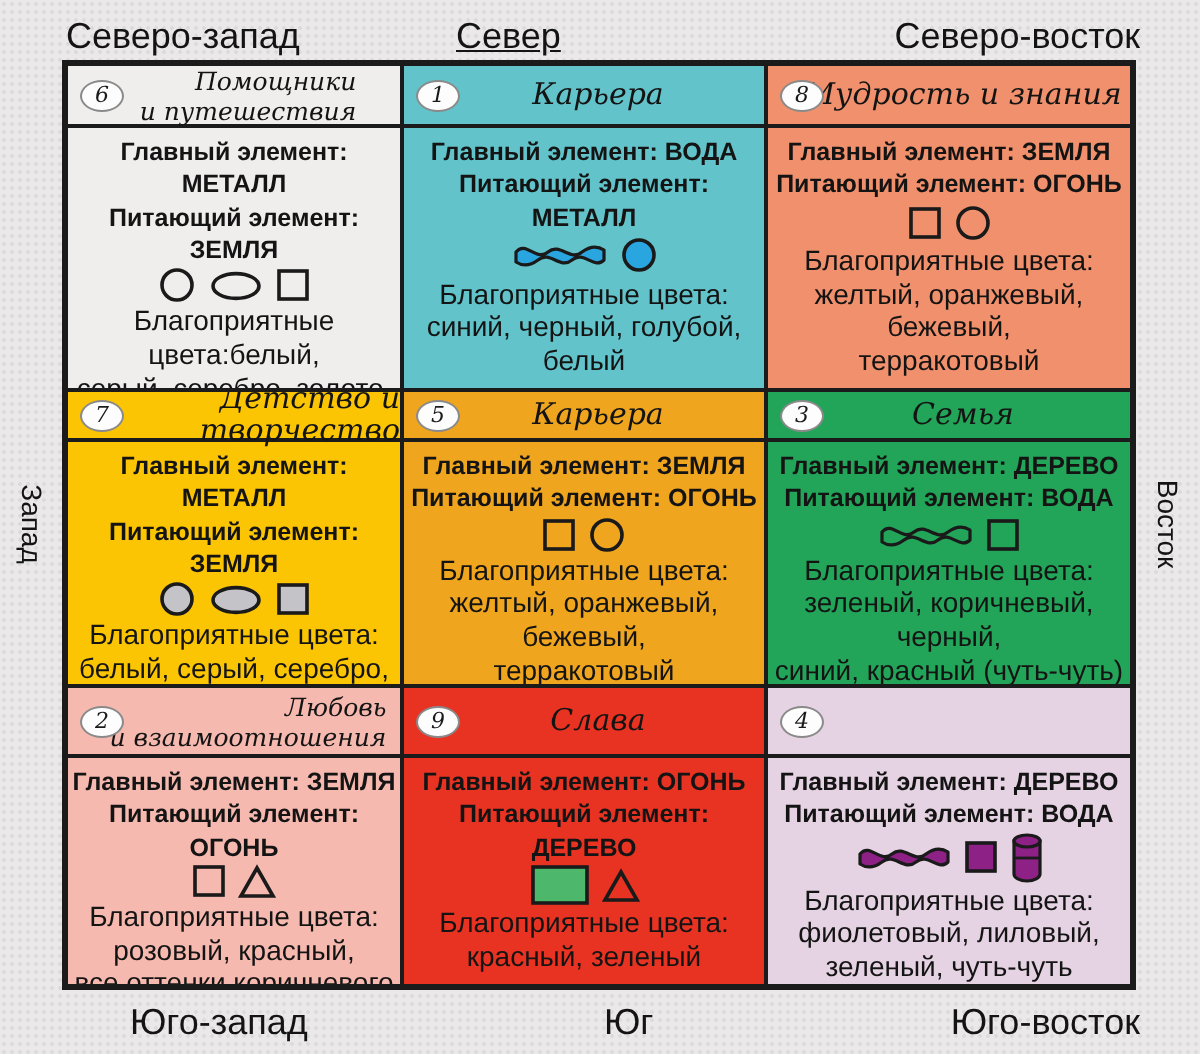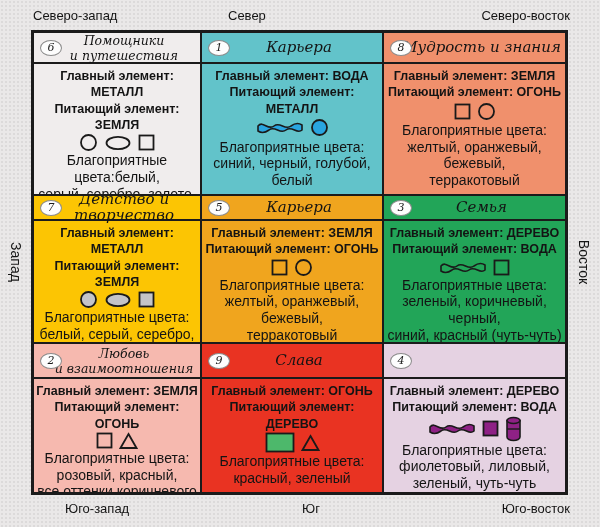--- a/index.html
+++ b/index.html
@@ -5,24 +5,24 @@
   html,body{margin:0;padding:0;}
   body{
     width:600px;height:527px;overflow:hidden;
     background:#eae8e8;
     background-image:radial-gradient(#dcdada 0.8px, transparent 0.9px);
     background-size:4px 4px;
     font-family:"Liberation Sans", sans-serif;
     position:relative;
   }
   .compass{
-    position:absolute;font-size:13px;color:#141414;white-space:nowrap;
+    position:absolute;font-size:18px;color:#141414;white-space:nowrap;
   }
   .c-nw{left:33px;top:8px;}
-  .c-n{left:50%;top:8px;transform:translateX(-72px);}
+  .c-n{left:50%;top:8px;transform:translateX(-72px);text-decoration:underline;}
   .c-ne{right:30px;top:8px;}
   .c-sw{left:33px;top:501px;margin-left:32px;}
   .c-s{left:50%;top:501px;transform:translateX(-10px);margin-left:12px;}
   .c-se{right:30px;top:501px;}
   .side-label{
     position:absolute;writing-mode:vertical-rl;
     font-size:14px;color:#141414;top:262px;transform:translateY(-50%);
   }
   .s-w{left:8px;}
   .s-e{right:8px;}
@@ -46,21 +46,21 @@
   .r3 .title{height:33px;}
   .badge{
     position:absolute;left:6px;top:50%;transform:translateY(-50%);
     width:20px;height:14px;border-radius:50%;
     background:#fdfdfd;border:1px solid #8a8a8a;
     font:italic 11px "DejaVu Serif", serif;color:#1a1a1a;
     text-align:center;line-height:14px;
   }
   .title-text{
     font:italic 15px "DejaVu Serif", serif;color:#141414;
-    white-space:pre-line;text-align:center;line-height:1.05;
+    white-space:pre-line;text-align:right;line-height:1.05;
     padding-left:14px;
   }
   .title-text.multi{font-size:12.5px;line-height:1.2;}
   .body{
     flex:1;display:flex;flex-direction:column;align-items:center;
     justify-content:flex-start;padding:4px 2px 5px 2px;
   }
   .elements{
     font-weight:bold;font-size:12.5px;line-height:1.3;color:#141414;
     text-align:center;white-space:pre-line;

